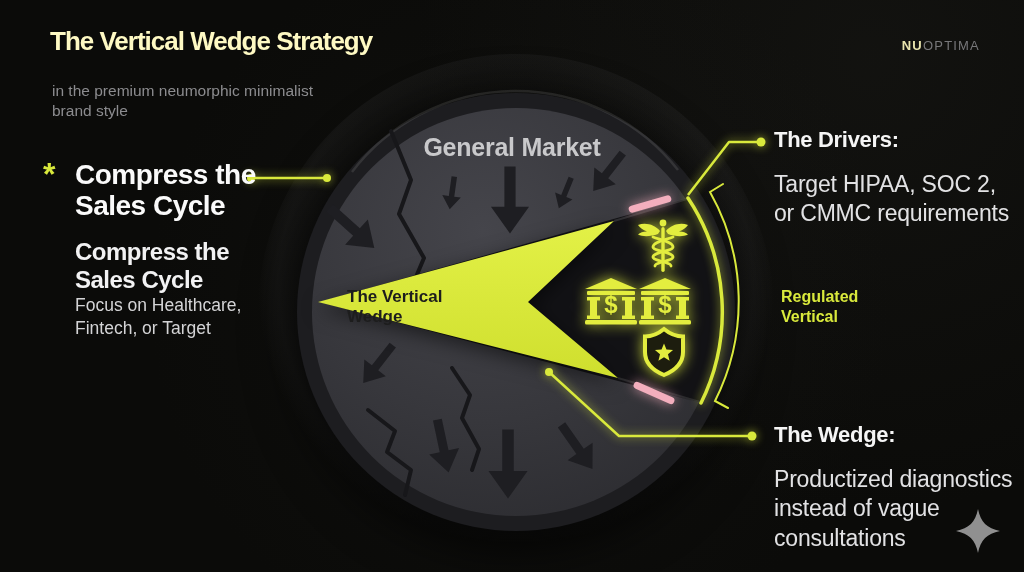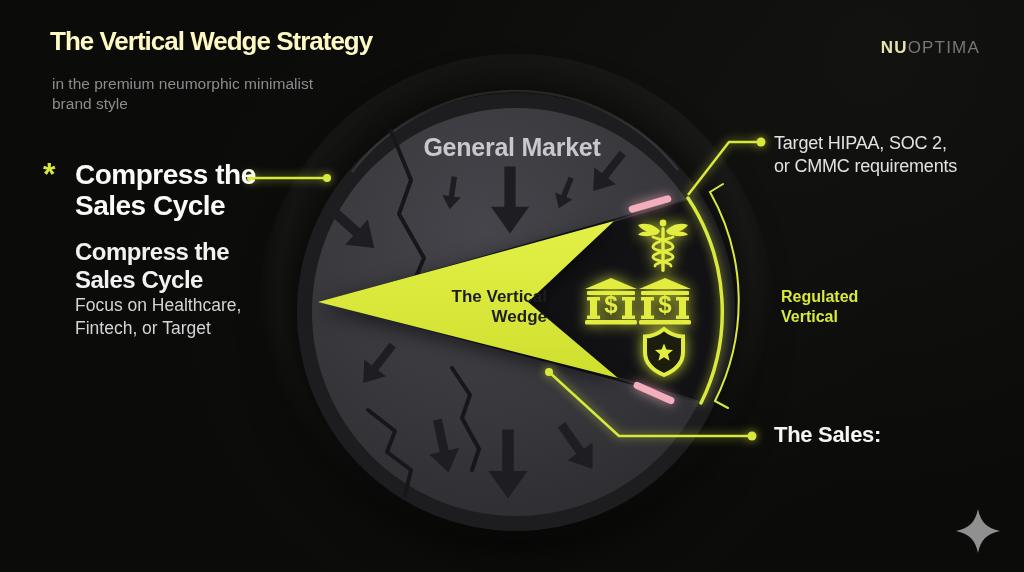--- a/index.html
+++ b/index.html
@@ -10,39 +10,39 @@
       radial-gradient(circle at 520px 300px, rgba(60,60,62,.28) 0%, rgba(28,28,28,.12) 34%, rgba(0,0,0,0) 62%),
       radial-gradient(circle at 85% 10%, rgba(40,40,36,.25) 0%, rgba(0,0,0,0) 45%),
       #0b0b09;
   }
   .abs{position:absolute;}
   .preline{white-space:pre-line;}
   svg{display:block;}
 
   
   .page-title{left:50px;top:26px;font-size:26px;font-weight:700;letter-spacing:-1px;color:#fef9c3;}
-  .page-subtitle{left:52px;top:74px;font-size:15.5px;line-height:1.3;color:#8c8c8f;}
-  .logo{top:38px;right:44px;font-size:17px;letter-spacing:1.2px;}
+  .page-subtitle{left:52px;top:81px;font-size:15.5px;line-height:1.3;color:#8c8c8f;}
+  .logo{top:38px;right:44px;font-size:13px;letter-spacing:1.2px;}
   .logo .lg1{color:var(--logo-cream);font-weight:700;}
   .logo .lg2{color:#77777a;font-weight:400;}
 
   .asterisk{left:43px;top:158px;font-size:32px;font-weight:700;color:var(--accent);line-height:1;}
   .lc-h1{left:75px;top:160px;font-size:28px;line-height:1.1;font-weight:700;letter-spacing:-.5px;color:#fafafa;}
   .lc-h2{left:75px;top:238px;font-size:24px;line-height:1.15;font-weight:700;letter-spacing:-.5px;color:#f2f2f3;}
   .lc-body{left:75px;top:294px;font-size:17.5px;line-height:1.3;color:#d4d4d6;}
 
   .general-market{left:412px;top:133px;width:200px;text-align:center;font-size:25px;font-weight:700;letter-spacing:-.25px;color:#c9c9cb;}
-  .wedge-label{left:347px;top:287px;width:200px;text-align:right;font-size:17px;line-height:1.2;font-weight:700;color:#1d1d1d;}
+  .wedge-label{left:347px;top:287px;width:200px;text-align:left;font-size:17px;line-height:1.2;font-weight:700;color:#1d1d1d;}
   .regulated{left:757px;top:287px;font-size:16px;line-height:1.28;font-weight:700;color:var(--accent);margin-left:24px;}
 
   .callout{width:240px;}
   .co-drivers{left:774px;top:127px;}
   .co-entry{left:774px;top:422px;}
   .co-title{font-size:22px;font-weight:700;color:#f5f5f5;letter-spacing:-.3px;}
-  .co-body{margin-top:5px;font-size:18px;line-height:1.28;letter-spacing:-.2px;color:#e2e2e4;}
+  .co-body{margin-top:17px;font-size:23px;line-height:1.28;letter-spacing:-.2px;color:#e2e2e4;}
 
   
   .accent-stroke{stroke:var(--accent);fill:none;}
   .accent-fill{fill:var(--accent);}
   .icon-fill{fill:var(--icon-yellow);}
   .glow-y{filter:drop-shadow(0 0 5px rgba(219,235,60,.75));}
   .glow-icon{filter:drop-shadow(0 0 7px rgba(226,240,62,.85));}
   .glow-pink{filter:drop-shadow(0 0 6px rgba(244,172,189,.8));}
   .circle-shadow{filter:drop-shadow(0 14px 26px rgba(0,0,0,.85));}
 </style>
@@ -187,19 +187,23 @@
 <div class="abs lc-body preline">Focus on Healthcare,
 Fintech, or Target</div>
 
 <div class="abs general-market">General Market</div>
 <div class="abs wedge-label preline">The Vertical
 Wedge</div>
 <div class="abs regulated preline">Regulated
 Vertical</div>
 
 <div class="abs callout co-drivers">
+  <div class="co-title">The Drivers:</div>
   <div class="co-body preline">Target HIPAA, SOC 2,
 or CMMC requirements</div>
 </div>
 
 <div class="abs callout co-entry">
-  <div class="co-title">The Sales:</div>
+  <div class="co-title">The Wedge:</div>
+  <div class="co-body preline">Productized diagnostics
+instead of vague
+consultations</div>
 </div>
 
 </body></html>

